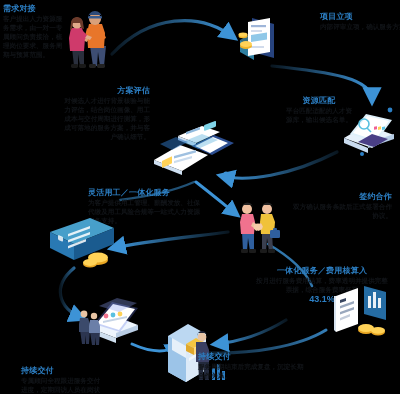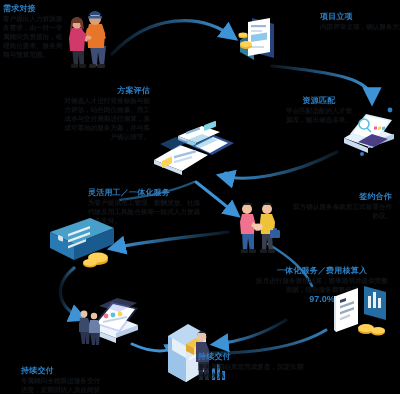--- a/index.html
+++ b/index.html
@@ -210,21 +210,21 @@
       <ellipse cx="52" cy="46" rx="10" ry="5" fill="#e8a623"></ellipse>
       <ellipse cx="52" cy="43.5" rx="10" ry="5" fill="#ffd257"></ellipse>
       <ellipse cx="44" cy="50" rx="7" ry="3.5" fill="#e8a623"></ellipse>
       <ellipse cx="44" cy="48.4" rx="7" ry="3.5" fill="#ffd257"></ellipse>
     </svg>
   </div>
 
   <div class="blk" style="left:256px;top:266px;width:132px;">
     <div class="ttl c">一体化服务／费用核算入</div>
     <div class="bdy c">按月进行服务费用结算，费率透明并提供完整票据，综合服务费率低至</div>
-    <div class="bdy c" style="margin-top:1px;"><span class="pct">97.0%</span></div>
+    <div class="bdy c" style="margin-top:1px;"><span class="pct">43.1%</span></div>
   </div>
 
   <div class="ill" style="left:330px;top:280px;">
     <svg width="68" height="58" viewBox="0 0 68 58">
       <path d="M34,6 l22,6 l0,28 l-22,-6 z" fill="#2b7fc0" opacity=".85"></path>
       <rect x="38" y="16" width="3" height="12" fill="#ffffff" opacity=".9"></rect>
       <rect x="43" y="12" width="3" height="16" fill="#ffffff" opacity=".9"></rect>
       <rect x="48" y="18" width="3" height="10" fill="#ffffff" opacity=".9"></rect>
       <path d="M6,16 l22,-8 l0,36 l-22,8 z" fill="#ffffff"></path>
       <path d="M6,16 l0,36 l-2,-2 l0,-34 z" fill="#d8e4f0"></path>

